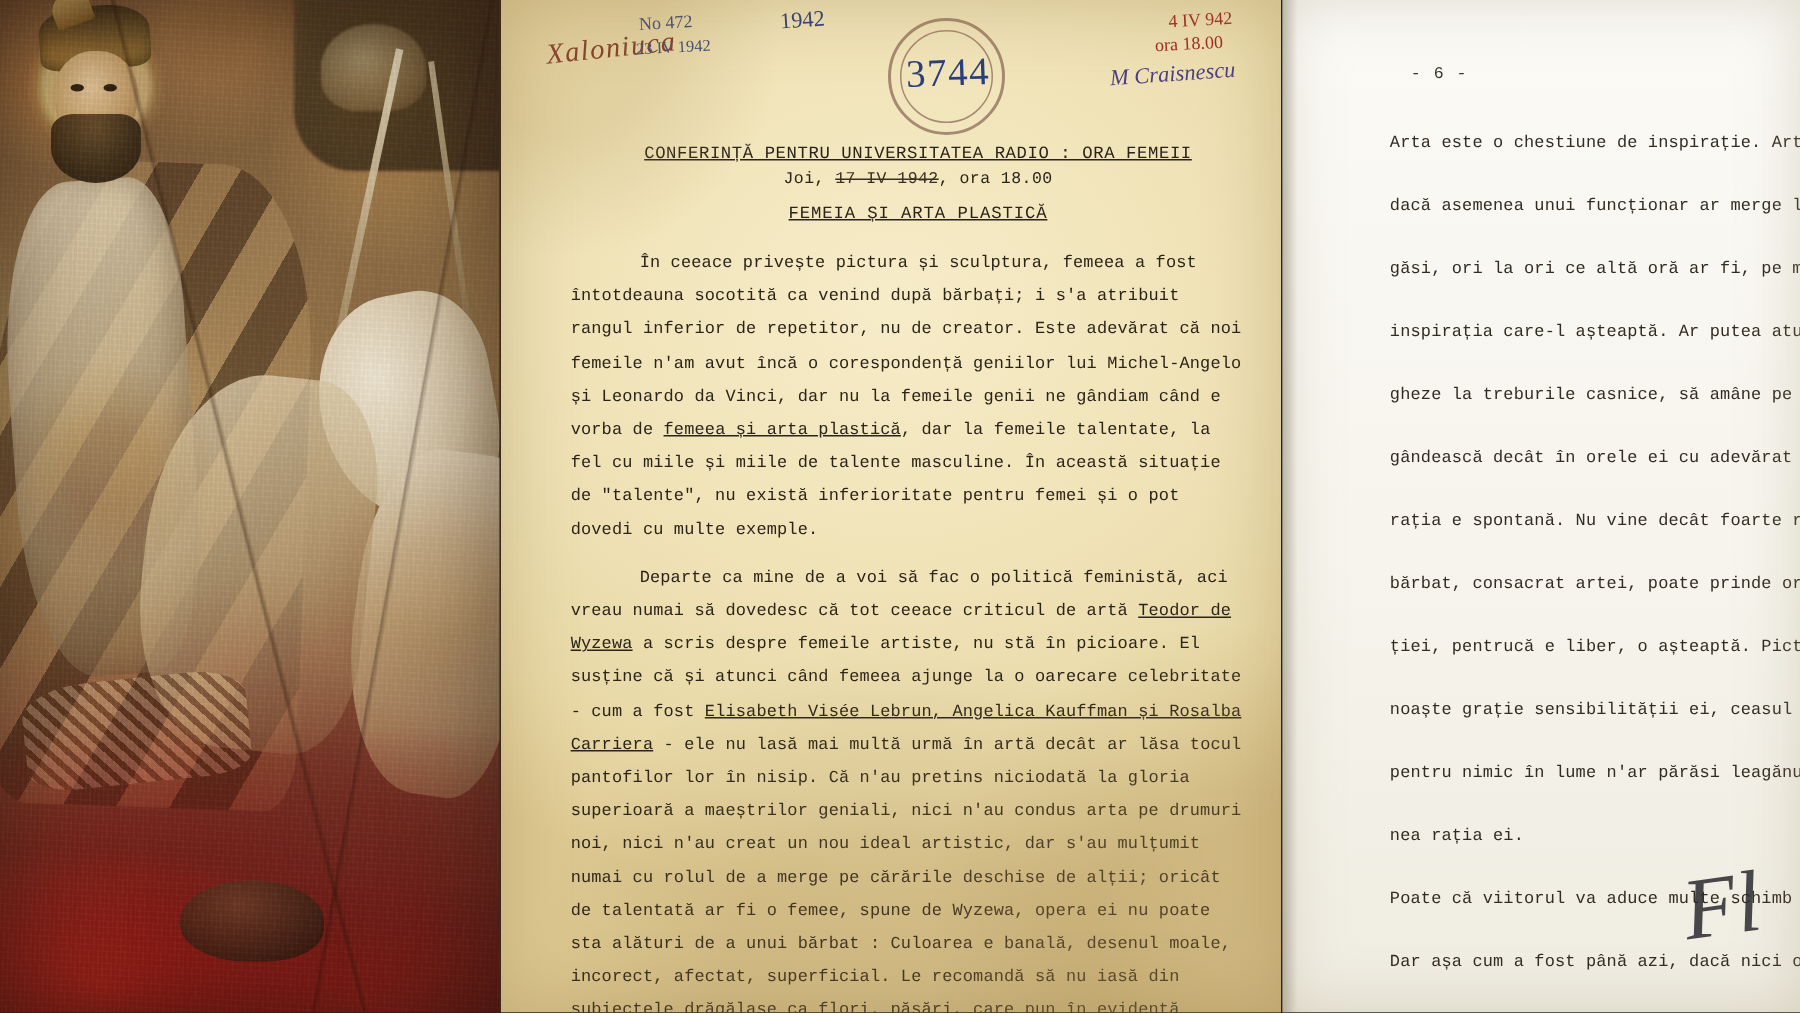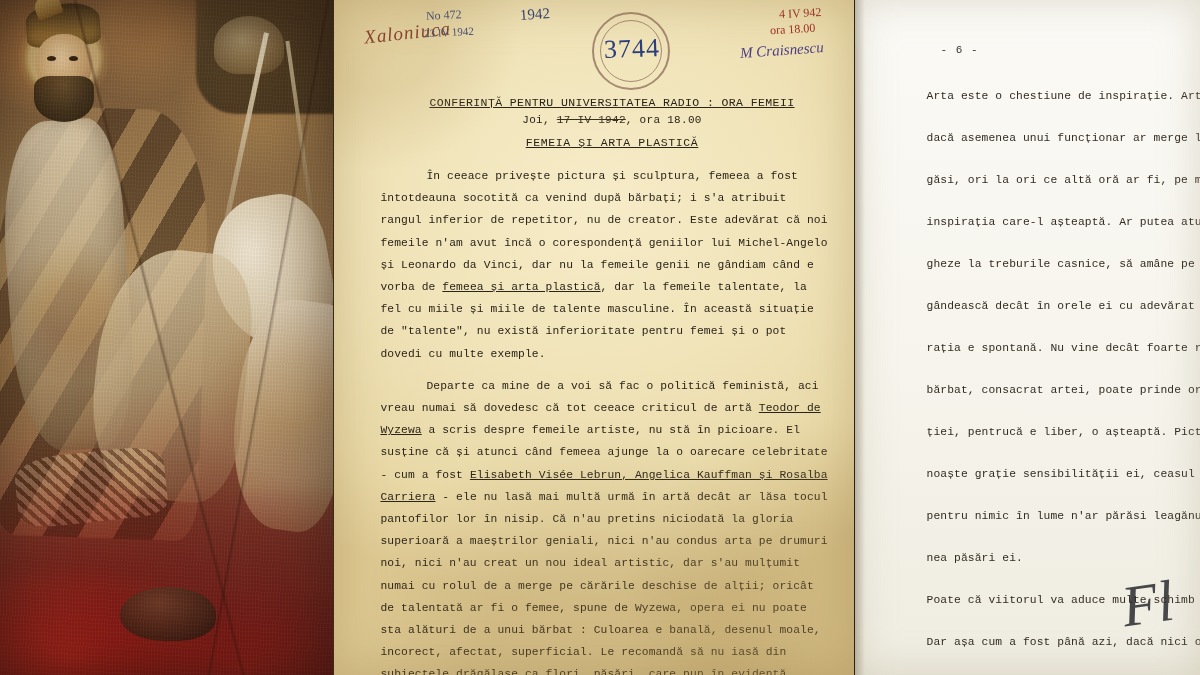--- a/index.html
+++ b/index.html
@@ -520,21 +520,21 @@
           <p><span>dacă asemenea unui funcționar ar merge la ore n</span></p>
           <p><span>găsi, ori la ori ce altă oră ar fi, pe masă, ca pe c</span></p>
           <p><span>inspirația care-l așteaptă. Ar putea atunci și</span></p>
           <p><span>gheze la treburile casnice, să amâne pe cele ar</span></p>
           <p><span>gândească decât în orele ei cu adevărat libere,</span></p>
           <p><span>rația e spontană. Nu vine decât foarte rar ci i</span></p>
           <p><span>bărbat, consacrat artei, poate prinde oricând ace</span></p>
           <p><span>ției, pentrucă e liber, o așteaptă. Pictorița sau</span></p>
           <p><span>noaște grație sensibilității ei, ceasul binecuvâ</span></p>
           <p><span>pentru nimic în lume n'ar părăsi leagănul copil</span></p>
-          <p><span>nea păsări ei.</span></p>
+          <p><span>nea rația ei.</span></p>
           <p><span>Poate că viitorul va aduce multe schimb</span></p>
           <p><span>Dar așa cum a fost până azi, dacă nici o femee n</span></p>
           <p></p>
         </div>
     </div>
     <div class="doc2-sign">Fl</div>
     <div class="doc2-vignette"></div>
   </div>
 
 </div>

